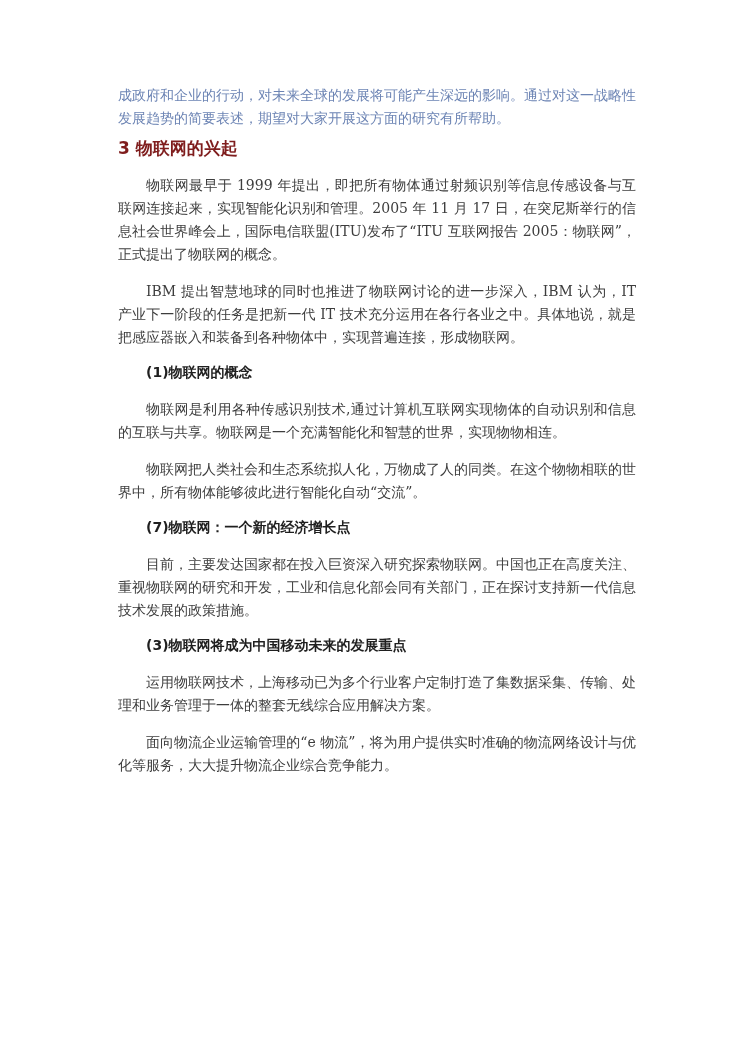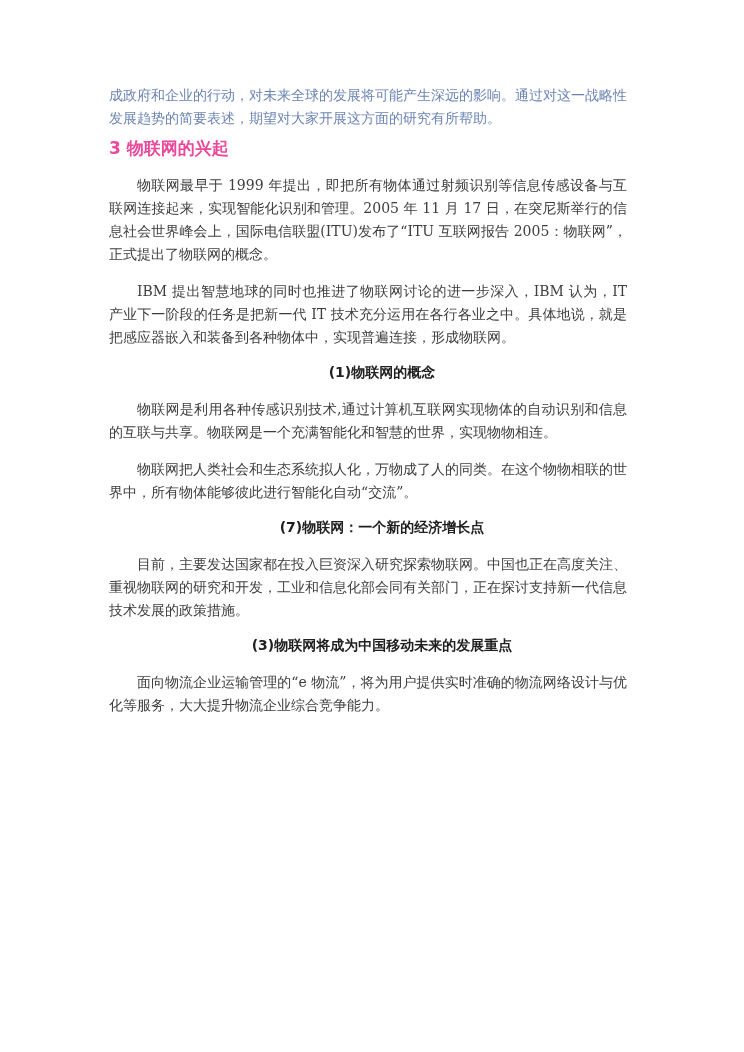--- a/index.html
+++ b/index.html
@@ -11,21 +11,21 @@
     position: relative;
     width: 744px;
     height: 1052px;
     background: #ffffff;
     overflow: hidden;
     font-family: "DejaVu Serif", "Liberation Serif", serif;
   }
   .content {
     position: absolute;
     top: 84px;
-    left: 109px;
+    left: 118px;
     width: 518px;
     color: #3d3d3d;
     font-size: 14px;
     line-height: 23px;
   }
   p.body-para {
     margin: 14px 0 10px 0;
     text-align: justify;
     text-indent: 2em;
   }
@@ -33,32 +33,31 @@
     margin: 0 0 6px 0;
     text-align: justify;
     text-indent: 0;
     color: #6c84b4;
   }
   h1.section-heading {
     font-family: "DejaVu Sans", "Liberation Sans", sans-serif;
     font-size: 17px;
     line-height: 24px;
     font-weight: bold;
-    color: #ec4899;
+    color: #7f1d1d;
     margin: 0 0 12px 0;
   }
   h2.sub-heading {
     font-family: "DejaVu Sans", "Liberation Sans", sans-serif;
     font-size: 14px;
     line-height: 23px;
     font-weight: bold;
     color: #1f1f1f;
     margin: 12px 0 8px 0;
     text-indent: 2em;
-    text-align: center;
   }
 </style>
 </head>
 <body>
 
 <div class="page">
   <div class="content">
 
     <p class="continued">成政府和企业的行动，对未来全球的发展将可能产生深远的影响。通过对这一战略性发展趋势的简要表述，期望对大家开展这方面的研究有所帮助。</p>
 
@@ -73,19 +72,20 @@
     <p class="body-para">物联网是利用各种传感识别技术,通过计算机互联网实现物体的自动识别和信息的互联与共享。物联网是一个充满智能化和智慧的世界，实现物物相连。</p>
 
     <p class="body-para">物联网把人类社会和生态系统拟人化，万物成了人的同类。在这个物物相联的世界中，所有物体能够彼此进行智能化自动“交流”。</p>
 
     <h2 class="sub-heading">(7)物联网：一个新的经济增长点</h2>
 
     <p class="body-para">目前，主要发达国家都在投入巨资深入研究探索物联网。中国也正在高度关注、重视物联网的研究和开发，工业和信息化部会同有关部门，正在探讨支持新一代信息技术发展的政策措施。</p>
 
     <h2 class="sub-heading">(3)物联网将成为中国移动未来的发展重点</h2>
 
+    <p class="body-para">运用物联网技术，上海移动已为多个行业客户定制打造了集数据采集、传输、处理和业务管理于一体的整套无线综合应用解决方案。</p>
 
 
     <p class="body-para">面向物流企业运输管理的“e 物流”，将为用户提供实时准确的物流网络设计与优化等服务，大大提升物流企业综合竞争能力。</p>
 
 
   </div>
 </div>
 
 </body></html>

